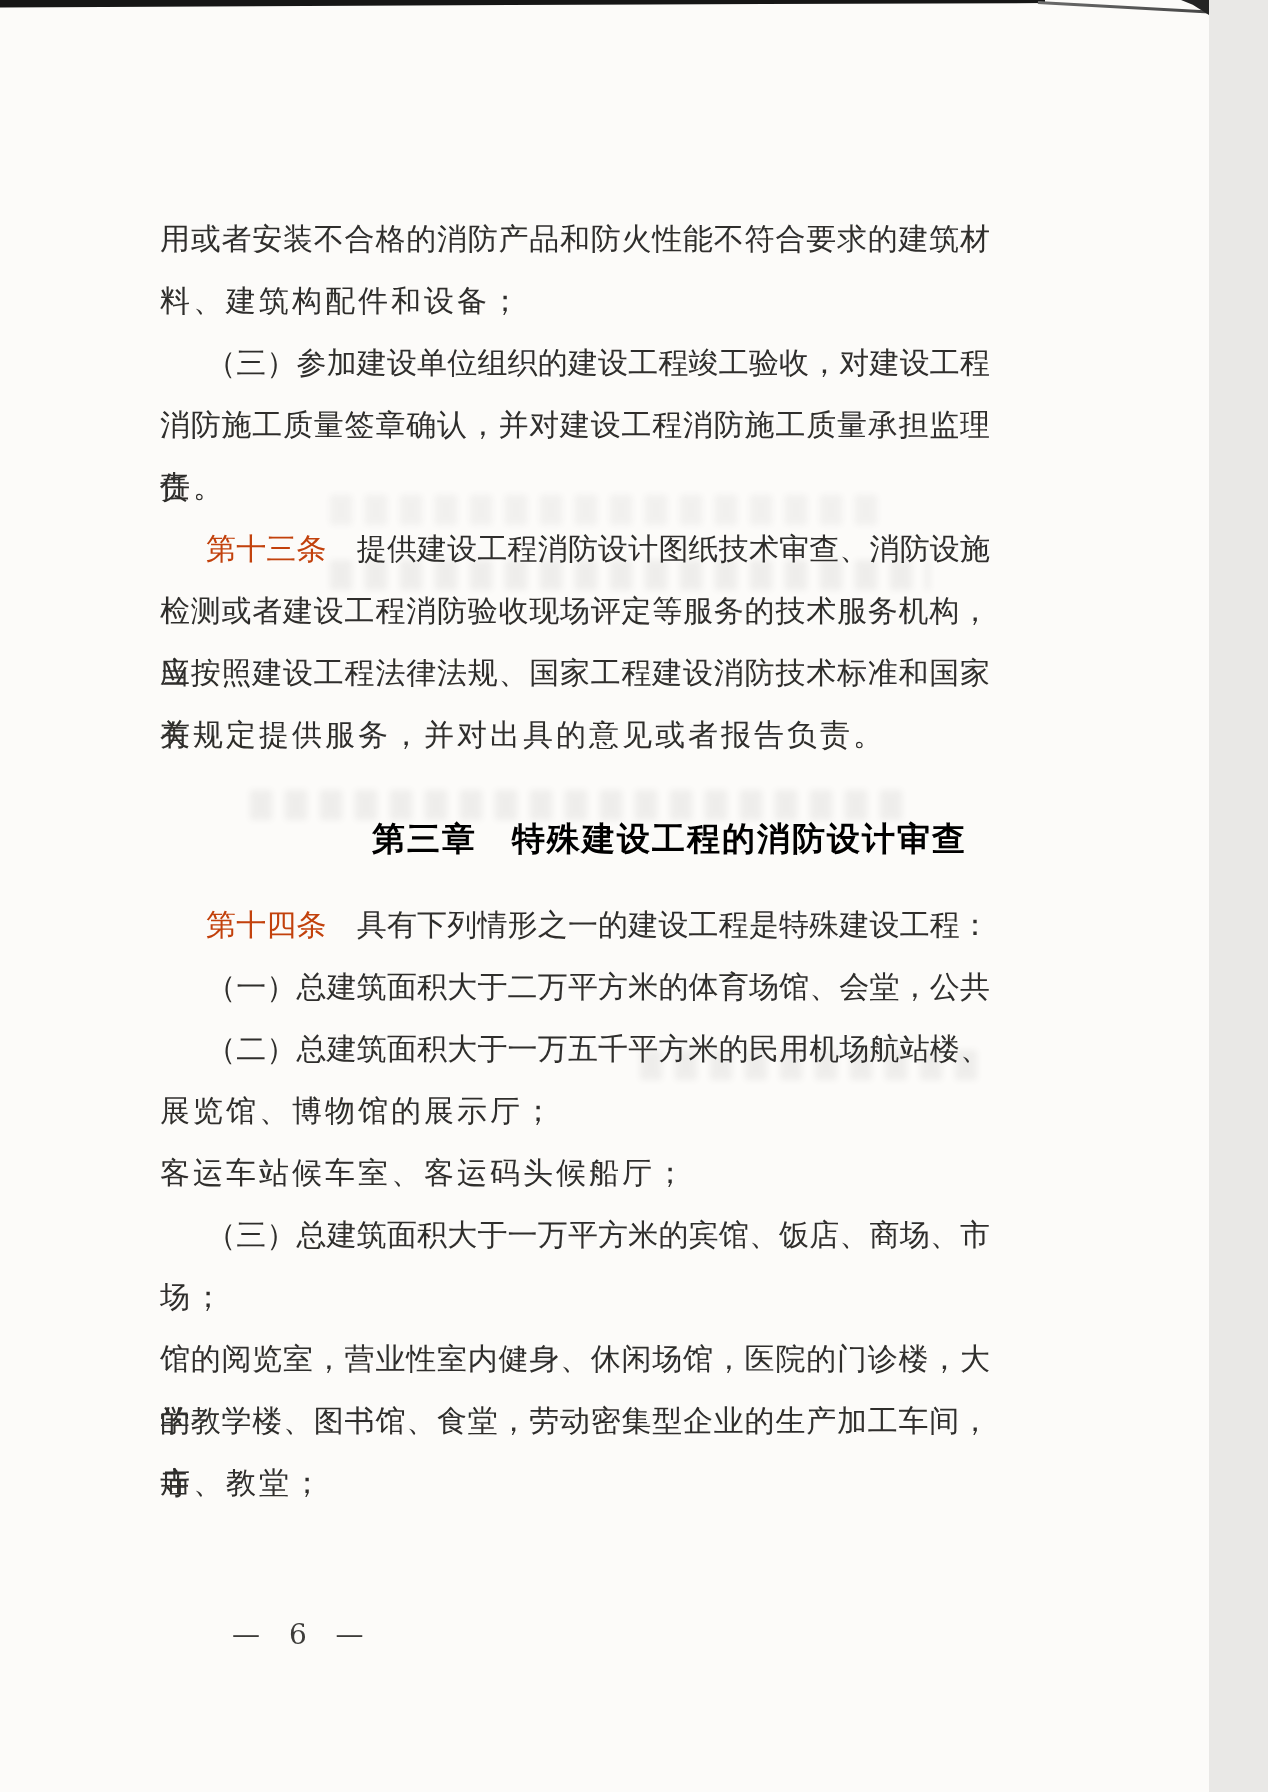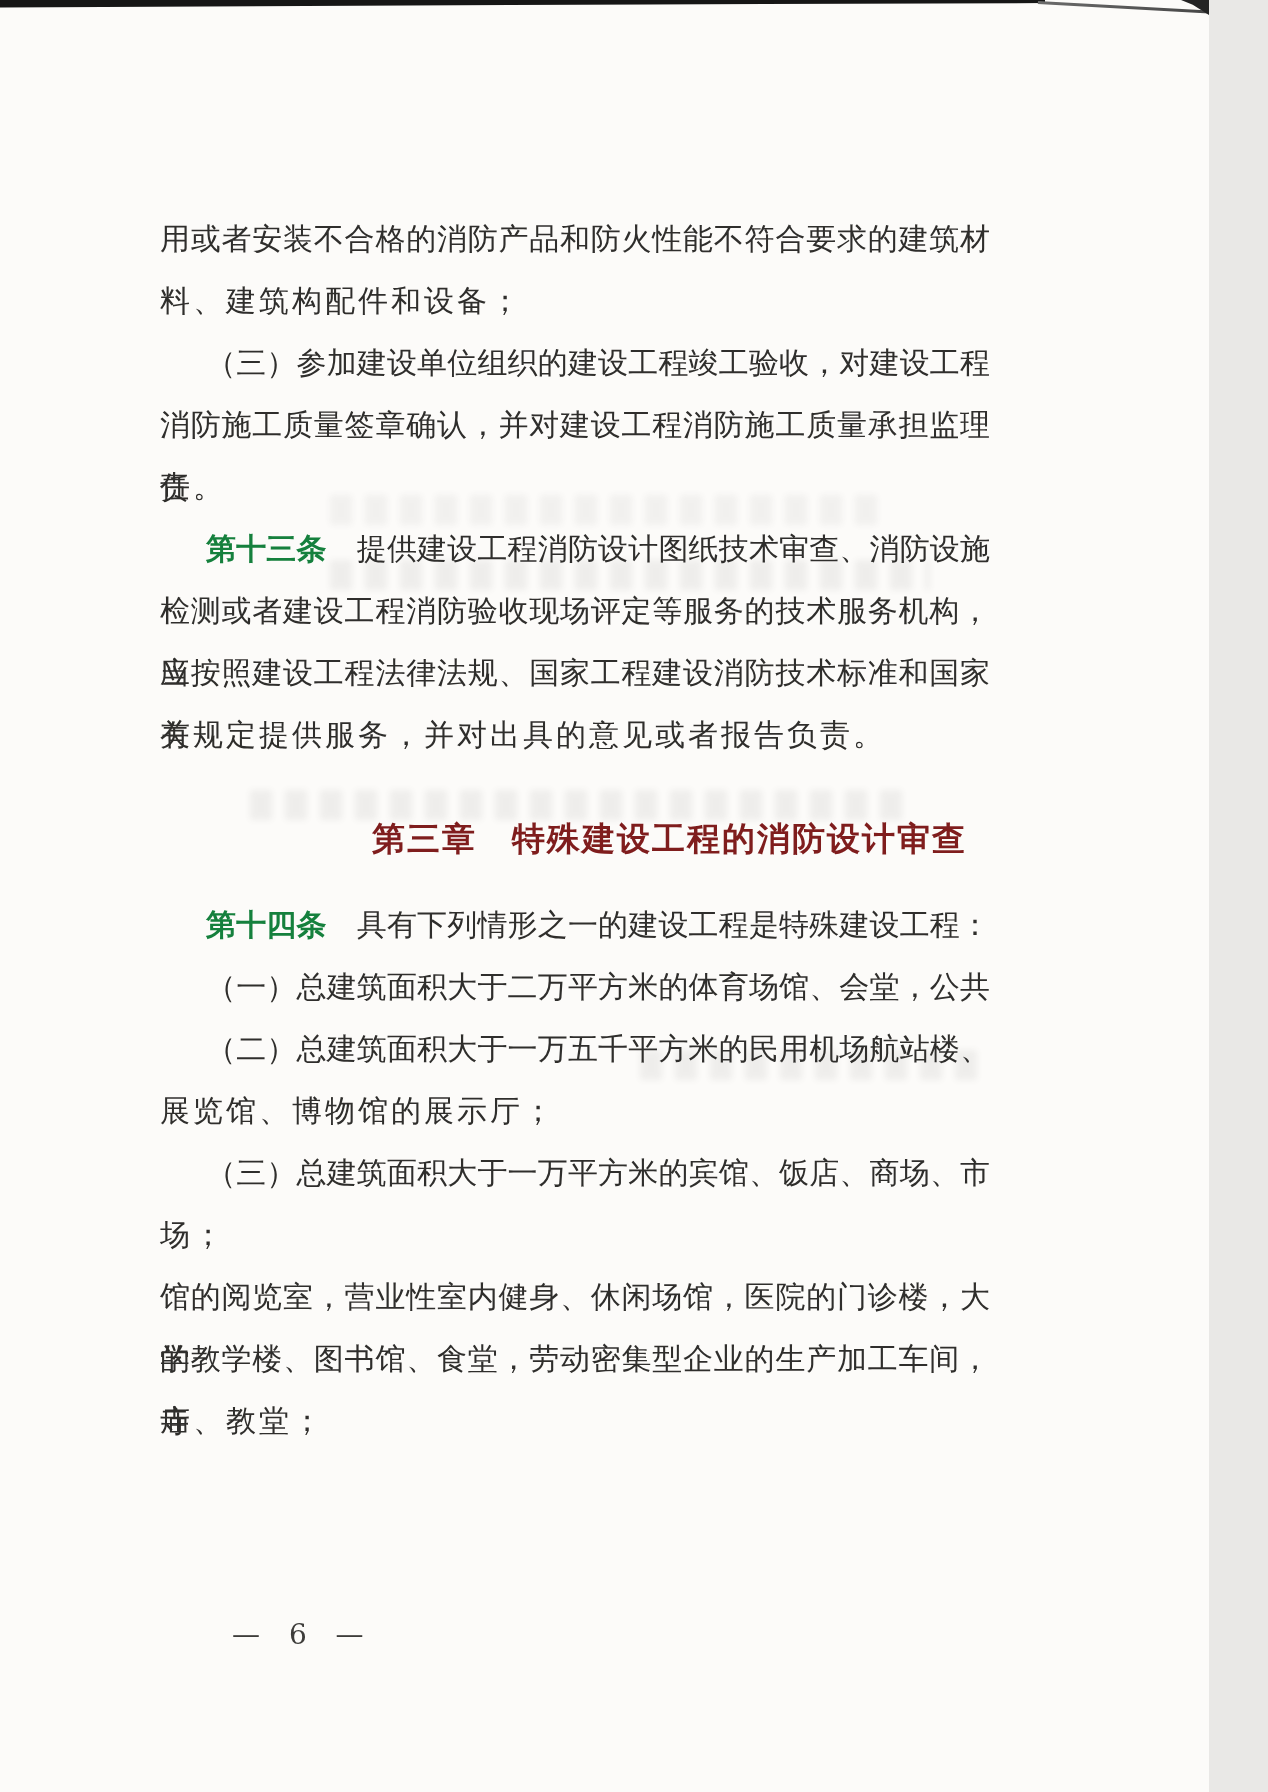--- a/index.html
+++ b/index.html
@@ -74,32 +74,32 @@
     white-space: nowrap;
   }
   .ln.fill {
     letter-spacing: 0;
     white-space: normal;
     text-align: justify;
     text-align-last: justify;
     text-justify: inter-character;
   }
   .ln.ind { padding-left: 46px; }
-  .ln b { font-weight: bold; color: #15803d; }
+  .ln b { font-weight: normal; color: #c2410c; }
 
   .chapter-heading {
     height: 70px;
     line-height: 70px;
     margin: 38px 0 20px 0;
     padding-left: 212px;
     font-weight: bold;
     font-size: 33px;
     letter-spacing: 2px;
     white-space: nowrap;
-    color: #7f1d1d;
+    color: #000000;
   }
 
   .pageno {
     position: absolute;
     left: 232px; top: 1618px;
     font-size: 28px;
     letter-spacing: 5px;
     word-spacing: 10px;
     color: #3d3c3a;
   }
@@ -130,20 +130,21 @@
     <div class="ln fill">检测或者建设工程消防验收现场评定等服务的技术服务机构，应</div>
     <div class="ln fill">当按照建设工程法律法规、国家工程建设消防技术标准和国家有</div>
     <div class="ln">关规定提供服务，并对出具的意见或者报告负责。</div>
 
     <div class="chapter-heading">第三章　特殊建设工程的消防设计审查</div>
 
     <div class="ln ind fill"><b>第十四条</b><span>　具有下列情形之一的建设工程是特殊建设工程：</span></div>
     <div class="ln ind fill">（一）总建筑面积大于二万平方米的体育场馆、会堂，公共</div>
     <div class="ln ind fill">（二）总建筑面积大于一万五千平方米的民用机场航站楼、</div>
     <div class="ln">展览馆、博物馆的展示厅；</div>
+    <div class="ln">客运车站候车室、客运码头候船厅；</div>
     <div class="ln ind fill">（三）总建筑面积大于一万平方米的宾馆、饭店、商场、市</div>
     <div class="ln">场；</div>
     <div class="ln fill">馆的阅览室，营业性室内健身、休闲场馆，医院的门诊楼，大学</div>
     <div class="ln fill">的教学楼、图书馆、食堂，劳动密集型企业的生产加工车间，寺</div>
     <div class="ln">庙、教堂；</div>
   </div>
 
   <div class="pageno">— 6 —</div>
 
 </div>

